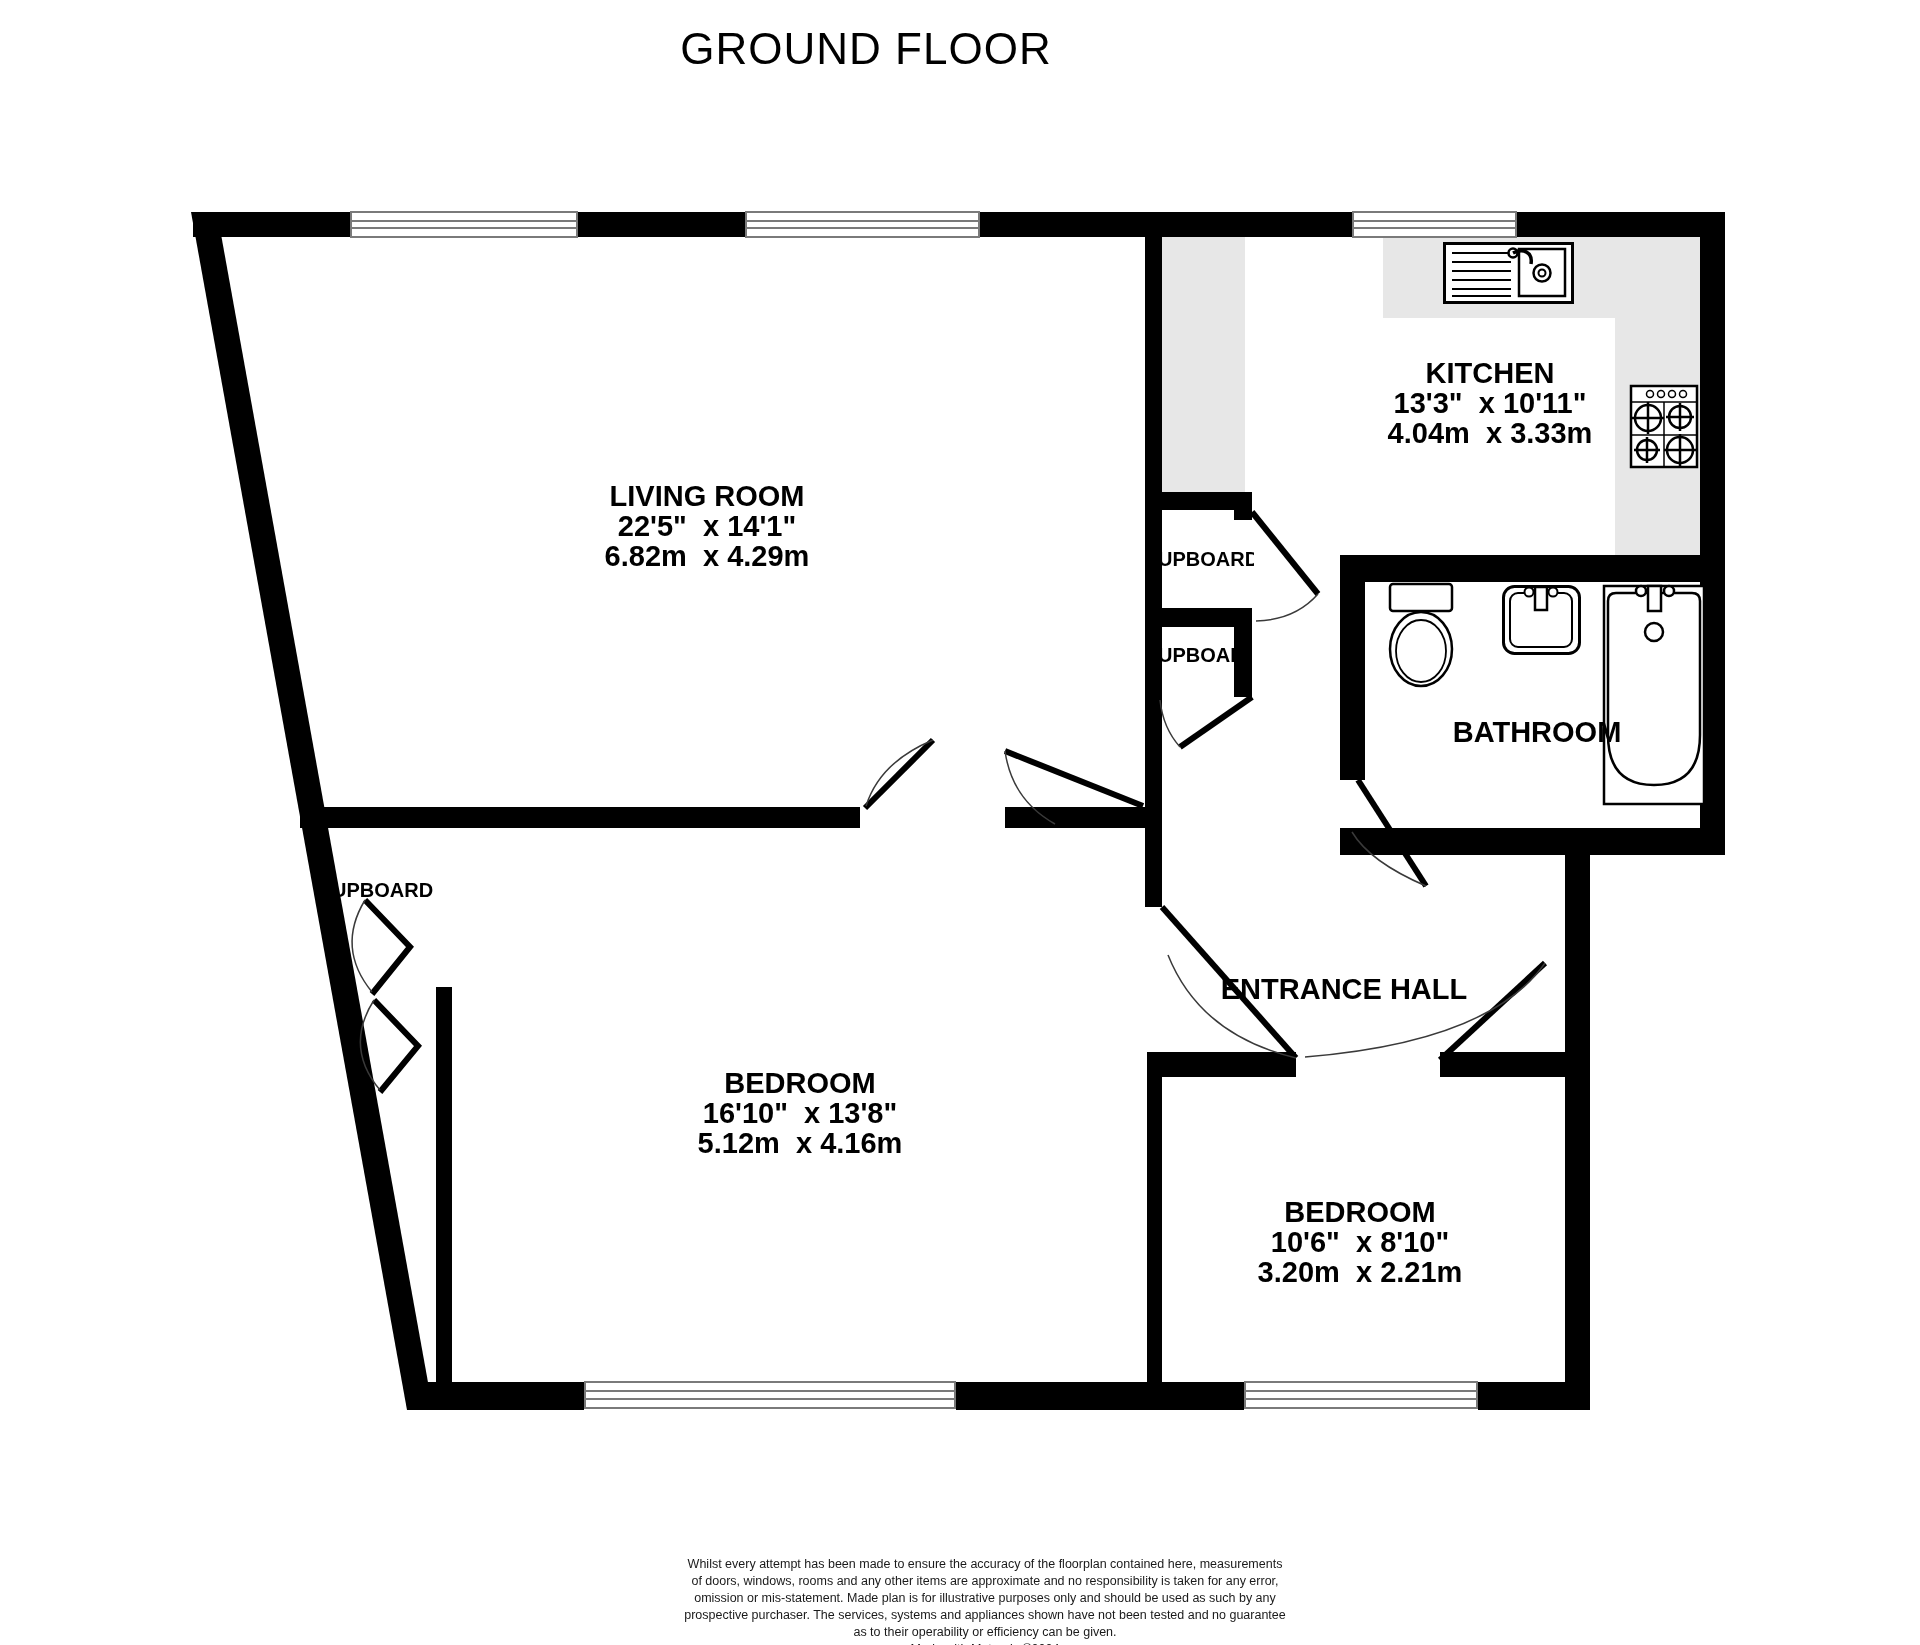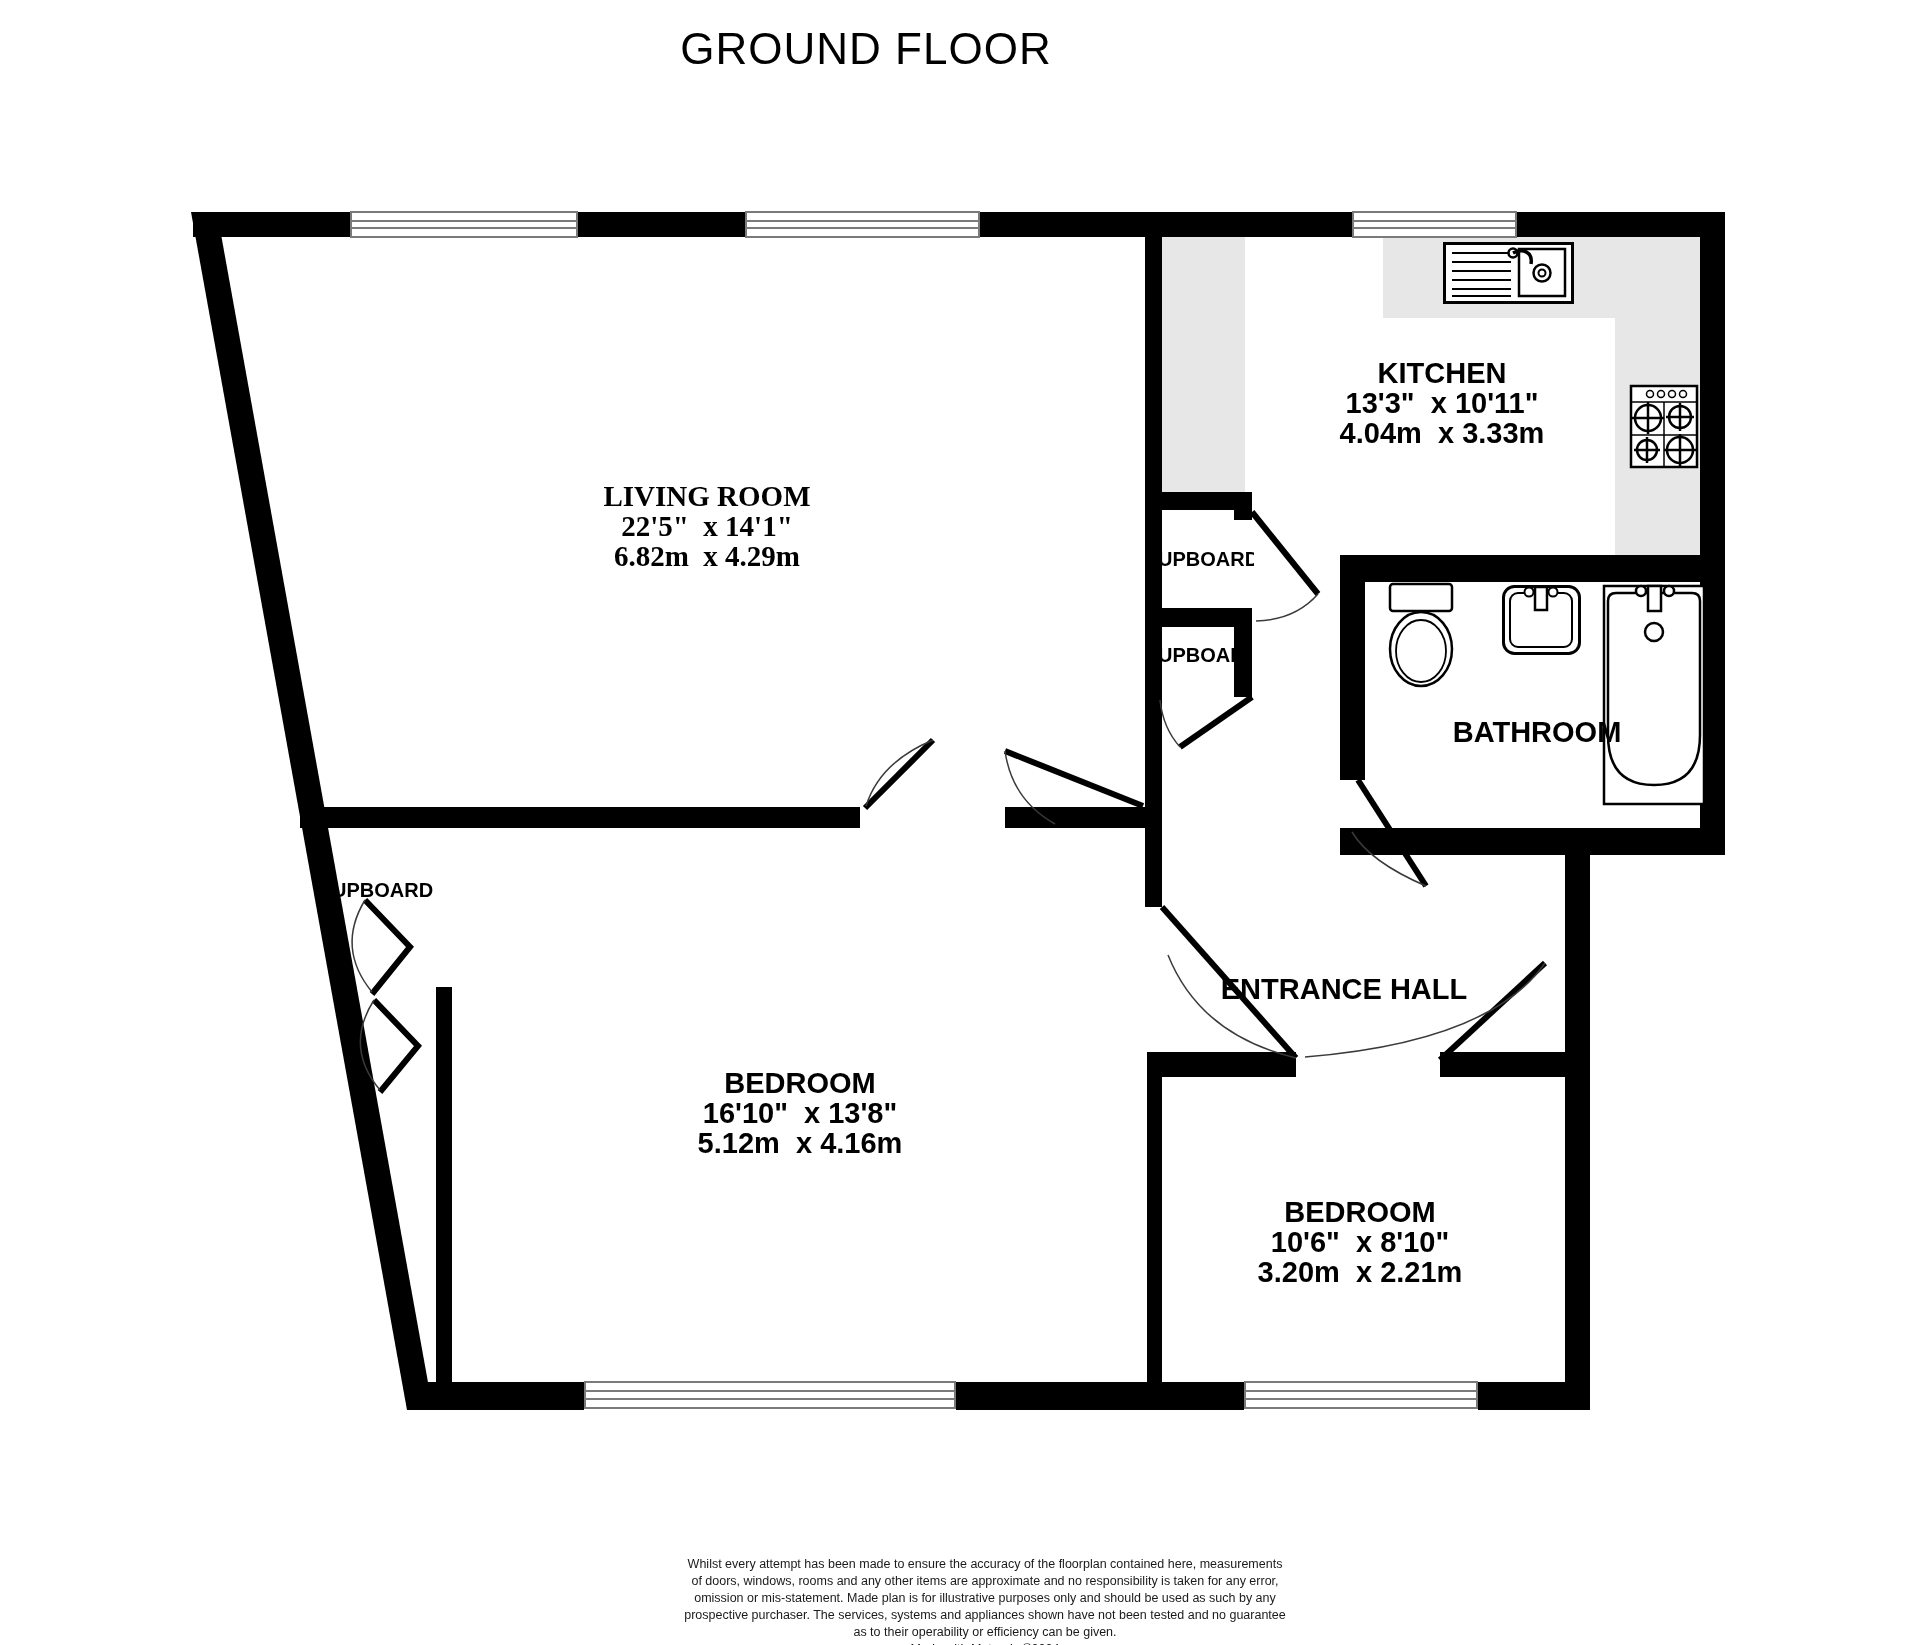--- a/index.html
+++ b/index.html
@@ -150,27 +150,27 @@
   <g transform="translate(1603,585)">
     <rect class="fx" x="1" y="1" width="100" height="218" stroke-width="2.5"></rect>
     <path class="fx" d="M13,8 L89,8 Q97,8 97,16 L97,150 Q97,200 51,200 Q5,200 5,150 L5,16 Q5,8 13,8 Z" stroke-width="2.5"></path>
     <rect class="fx" x="45" y="1" width="13" height="25" stroke-width="2.5"></rect>
     <circle class="fx" cx="38" cy="6" r="5" stroke-width="2.5"></circle>
     <circle class="fx" cx="66" cy="6" r="5" stroke-width="2.5"></circle>
     <circle class="fx" cx="51" cy="47" r="9" stroke-width="2.5"></circle>
   </g>
 </svg>
 
-<div class="room-label" style="left:507px;top:481px;width:400px;font-family:Liberation Serif, serif;">
+<div class="room-label" style="left:507px;top:481px;width:400px;">
   <div class="rl">LIVING ROOM</div>
   <div class="rl">22'5"  x 14'1"</div>
   <div class="rl">6.82m  x 4.29m</div>
 </div>
 
-<div class="room-label" style="left:1292px;top:358px;width:300px;">
+<div class="room-label" style="left:1340px;top:358px;width:300px;">
   <div class="rl">KITCHEN</div>
   <div class="rl">13'3"  x 10'11"</div>
   <div class="rl">4.04m  x 3.33m</div>
 </div>
 
 <div class="room-label" style="left:1387px;top:717px;width:300px;">
   <div class="rl">BATHROOM</div>
 </div>
 
 <div class="room-label" style="left:1194px;top:974px;width:300px;">

